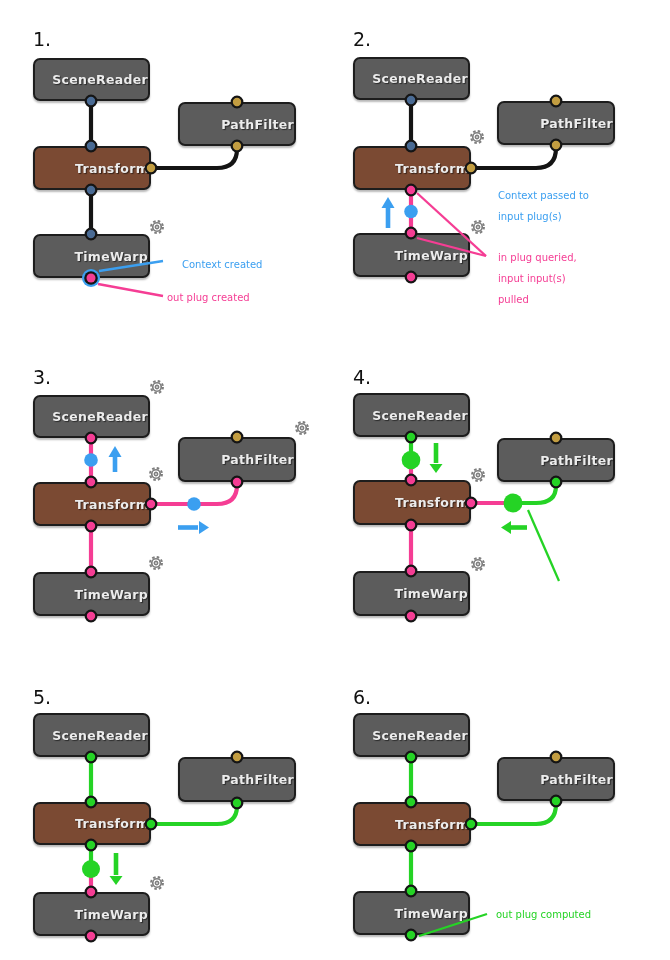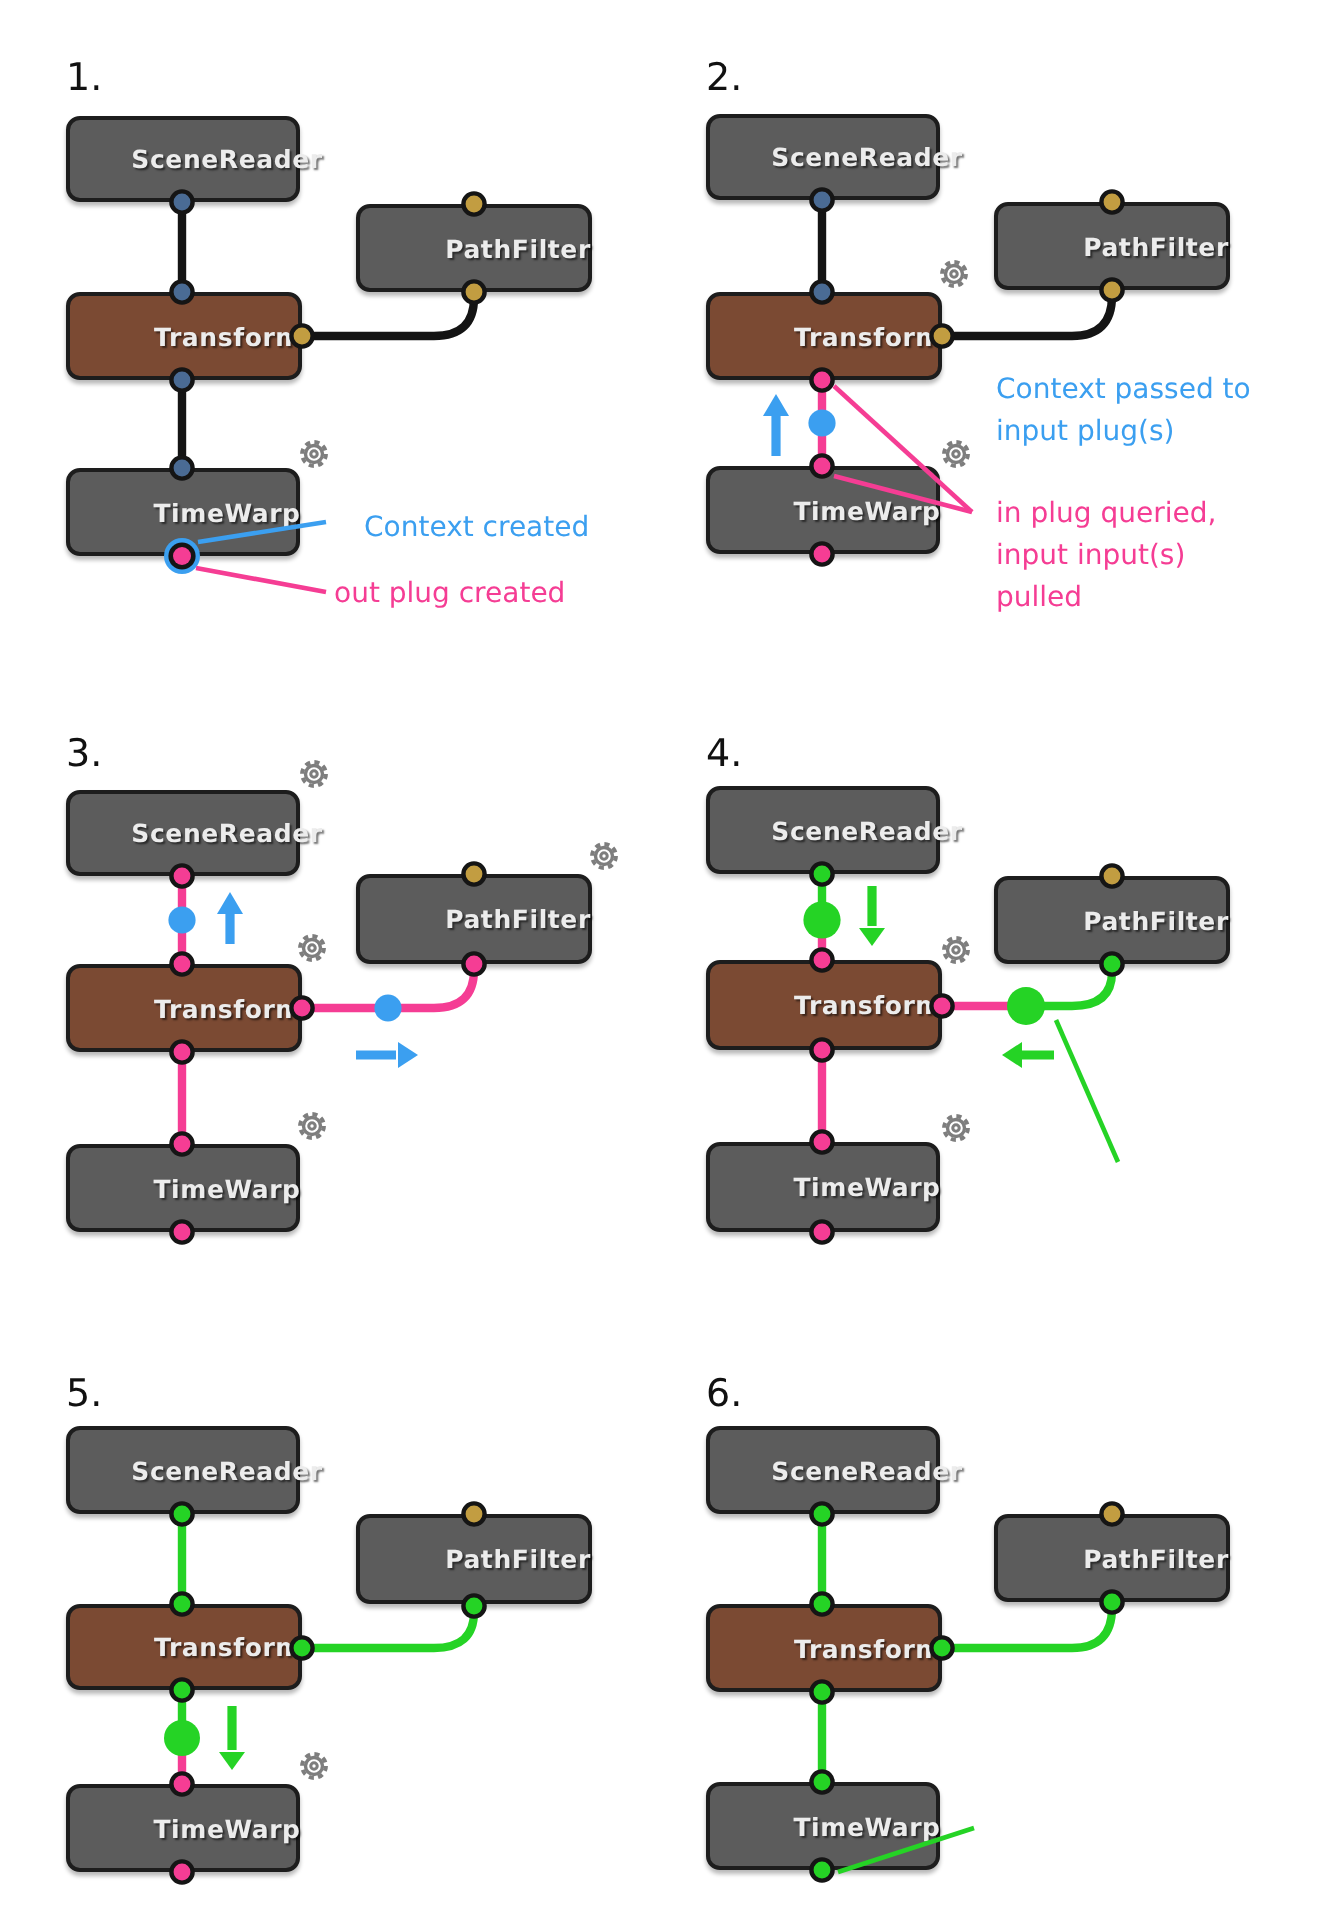--- a/index.html
+++ b/index.html
@@ -1,28 +1,28 @@
 <!DOCTYPE html>
 <html style="--pink: #f53d94; --blue: #3b9ff0; --green: #25d325; --gold: #c29d41; --steel_blue: #4a6b94; --node_gray: #5c5c5c; --node_brown: #7b4a33; --wire_black: #141414; --gear_gray: #7e7e7e;"><head>
 <meta charset="utf-8">
 <style>
   html,body{margin:0;padding:0;background:#ffffff;}
   .figure{position:relative;width:670px;height:960px;background:#ffffff;overflow:hidden;
           font-family:"DejaVu Sans",sans-serif;}
   .panel{position:absolute;width:335px;height:320px;}
   .num{position:absolute;font-size:19px;color:#111;}
   .node{position:absolute;border:2px solid #1d1d1d;border-radius:7px;box-sizing:border-box;
-        display:flex;align-items:center;justify-content:center;
+        display:flex;align-items:center;justify-content:flex-end;
         box-shadow:0 2px 2px rgba(0,0,0,.28);padding-left:44px;}
   .node span{font-size:12.5px;font-weight:bold;color:#ececec;letter-spacing:.3px;
         text-shadow:1px 1px 1px rgba(0,0,0,.55);}
   .node.gray{background:var(--node_gray);}
   .node.brown{background:var(--node_brown);}
   .overlay{position:absolute;left:0;top:0;pointer-events:none;}
-  .ann{position:absolute;font-size:14px;line-height:21px;white-space:pre-line;}
+  .ann{position:absolute;font-size:10px;line-height:21px;white-space:pre-line;}
   .ann.blue{color:var(--blue);} .ann.pink{color:var(--pink);} .ann.green{color:var(--green);}
   .wire{fill:none;stroke-width:4.2;stroke-linecap:round;}
   .wk{stroke:var(--wire_black);} .wp{stroke:var(--pink);} .wg{stroke:var(--green);}
   .plug{stroke:#151515;stroke-width:2.2;}
   .fp{fill:var(--pink);} .fg{fill:var(--green);} .fb{fill:var(--blue);}
   .fgo{fill:var(--gold);} .fs{fill:var(--steel_blue);}
   .shaft{fill:none;stroke-width:4.6;}
   .sb{stroke:var(--blue);} .sg{stroke:var(--green);}
   .ld{fill:none;stroke-width:2.3;}
   .lb{stroke:var(--blue);} .lp{stroke:var(--pink);} .lg{stroke:var(--green);}
@@ -252,15 +252,16 @@
       <circle class="plug fg" cx="76" cy="117" r="5.3"></circle>
       <circle class="plug fgo" cx="221" cy="117" r="5.3"></circle>
       <circle class="plug fg" cx="221" cy="161" r="5.3"></circle>
       <circle class="plug fg" cx="76" cy="162" r="5.3"></circle>
       <circle class="plug fg" cx="136" cy="184" r="5.3"></circle>
       <circle class="plug fg" cx="76" cy="206" r="5.3"></circle>
       <circle class="plug fg" cx="76" cy="251" r="5.3"></circle>
       <circle class="plug fg" cx="76" cy="295" r="5.3"></circle>
       <path class="ld lg" d="M84 296 L152 274"></path>
     </svg>
+    <div class="ann green" style="left:161px;top:264px">out plug computed</div>
   </section>
 
 </div>
 
 </body></html>

